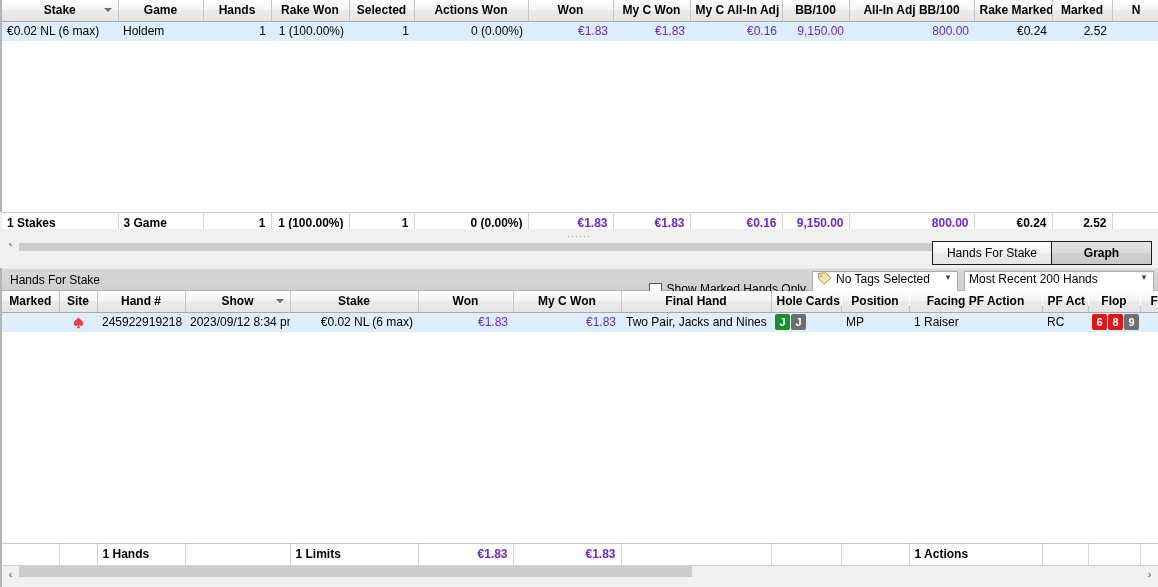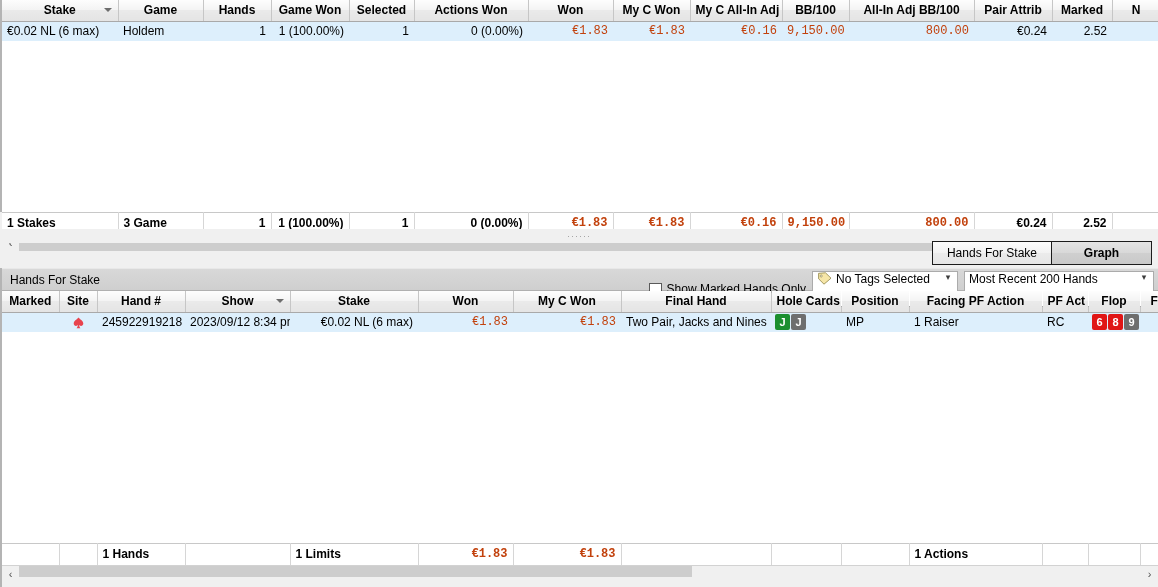--- a/index.html
+++ b/index.html
@@ -56,21 +56,21 @@
   }
   .stake-rowarea { height: 170px; background:#fff; }
 
   tr.datarow td {
     height: 20px;
     background: #ddeffc;
     border-bottom: 1px solid #ffffff;
   }
   td.num { text-align: right; }
   td.txt { text-align: left; }
-  .green { color: #c2410c; font-family: Liberation Mono, monospace; }
+  .green { color: #6d28d9; }
 
   
   .totals-row td {
     height: 22px;
     background: #ffffff;
     border-top: 1px solid #c8c8c8;
     border-right: 1px solid #d6d6d6;
     font-weight: bold;
   }
 
@@ -217,29 +217,29 @@
           <col style="width:125px">
           <col style="width:78px">
         <col style="width:60px">
           <col style="width:48px">
       </colgroup>
       <thead>
         <tr>
           <th><span>Stake</span><i class="sort-arrow"></i></th>
           <th>Game</th>
           <th>Hands</th>
-          <th>Game Won</th>
+          <th>Rake Won</th>
           <th>Selected</th>
           <th>Actions Won</th>
           <th>Won</th>
           <th>My C Won</th>
           <th>My C All-In Adj</th>
           <th>BB/100</th>
           <th>All-In Adj BB/100</th>
-          <th>Pair Attrib</th>
+          <th>Rake Marked</th>
           <th>Marked</th>
           <th>N</th>
         </tr>
       </thead>
       <tbody>
         <tr class="datarow">
           <td class="txt">€0.02 NL (6 max)</td>
           <td class="txt">Holdem</td>
           <td class="num">1</td>
           <td class="num">1 (100.00%)</td>

